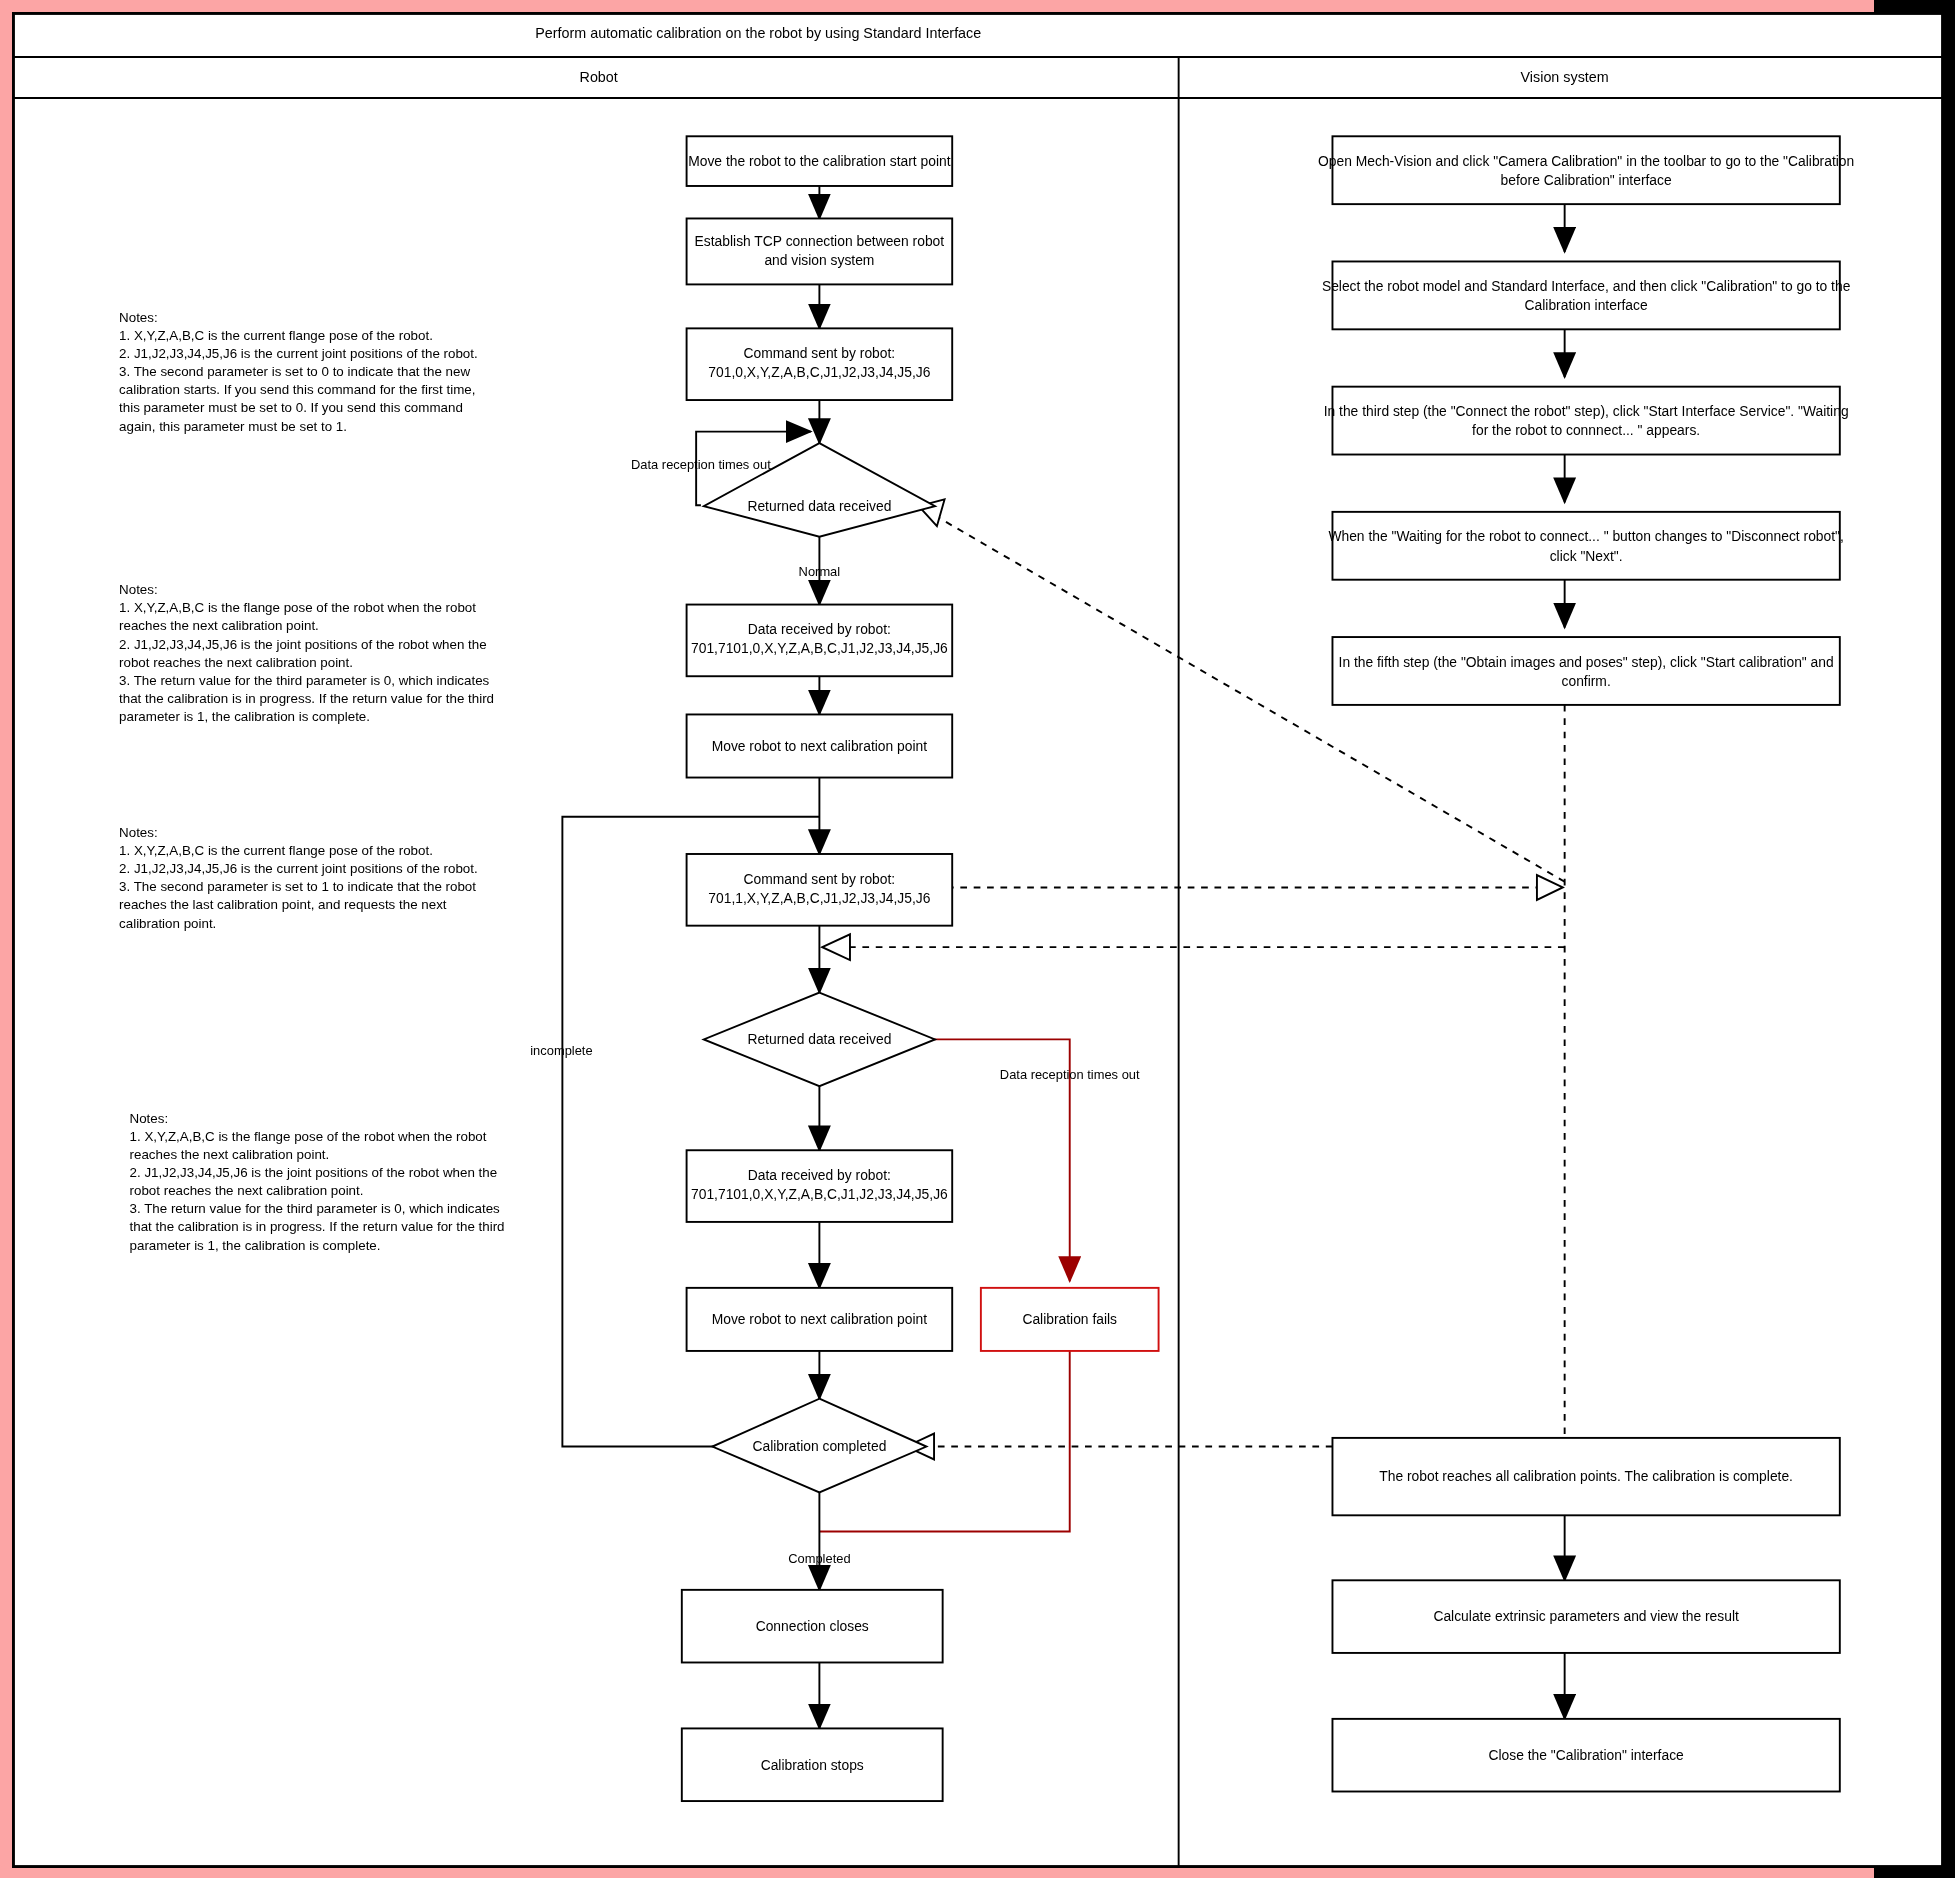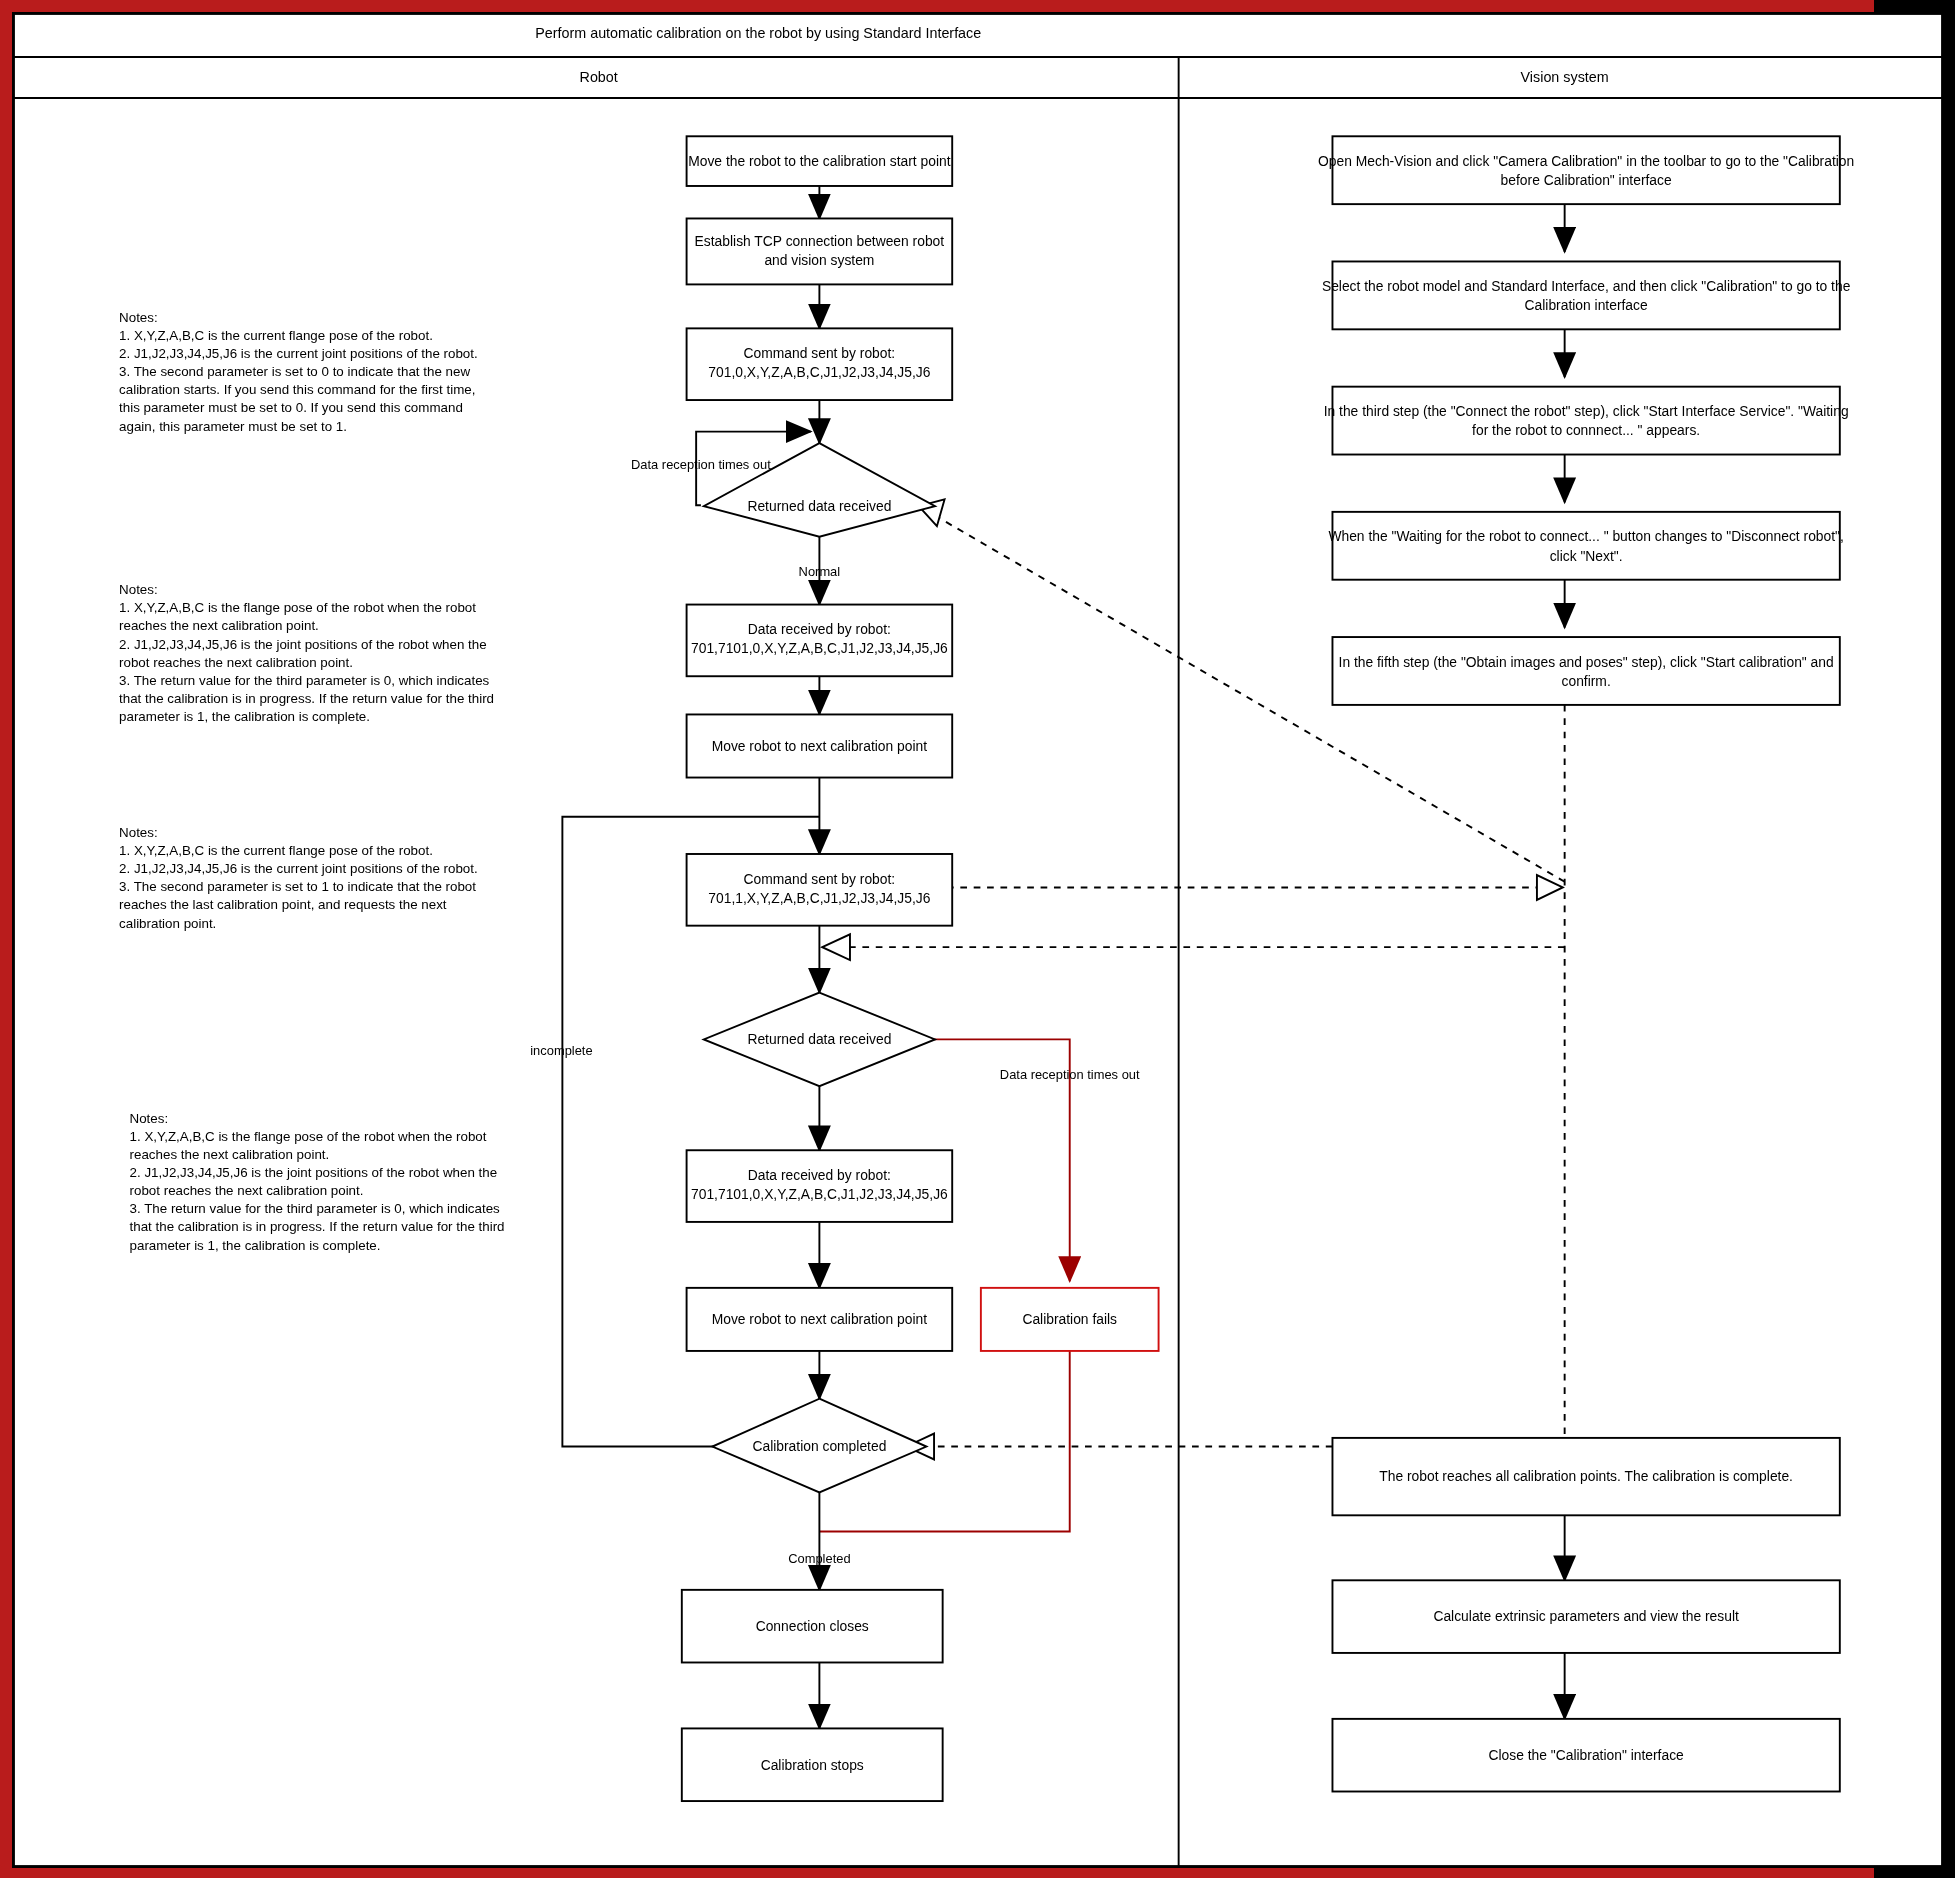--- a/index.html
+++ b/index.html
@@ -1,19 +1,19 @@
 <!DOCTYPE html>
 <html style="font-size:7.6px"><head>
 <meta charset="utf-8">
 <style>
   html,body{margin:0;padding:0;background:#000;}
   #page{
     position:relative;
     width:1874px;height:1879px;
-    background:#b91c1c;
+    background:#fca5a5;
     font-family:"Liberation Sans", sans-serif;
   }
   #canvasWrap{
     position:absolute;
     left:11.5px; top:11.5px;
     width:1932px; height:1856px;
     background:#ffffff;
     border:1.9px solid #000;
     box-sizing:border-box;
     overflow:hidden;

